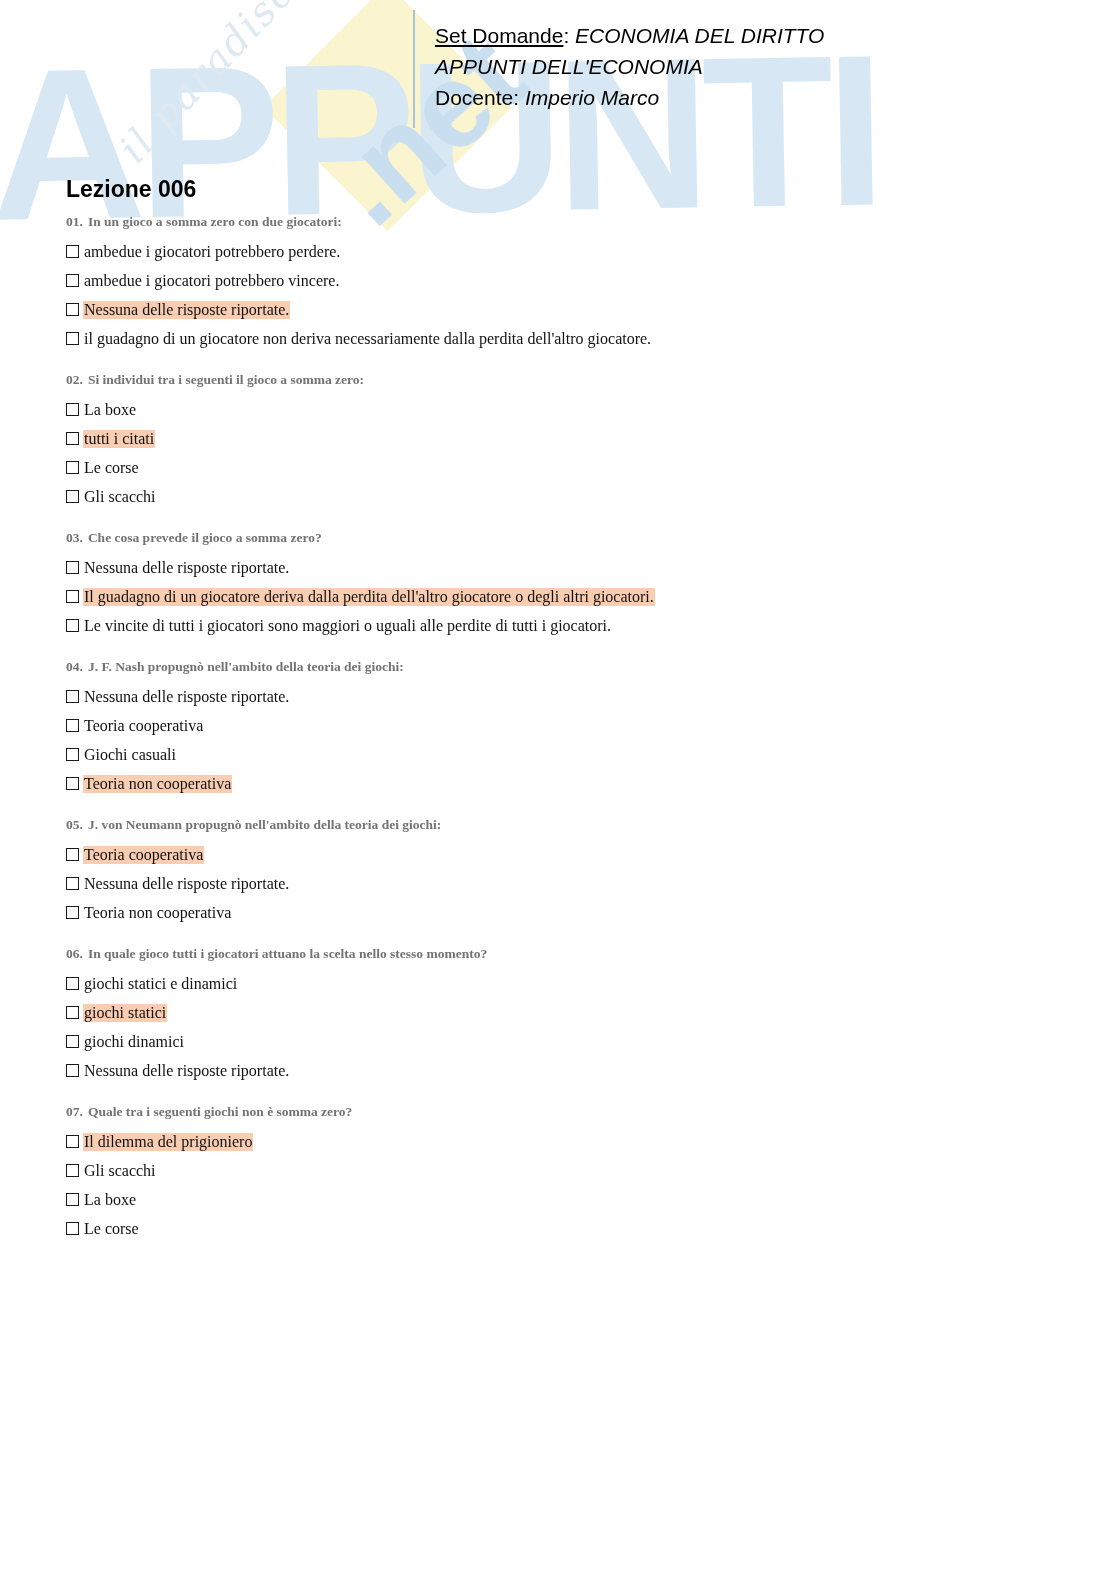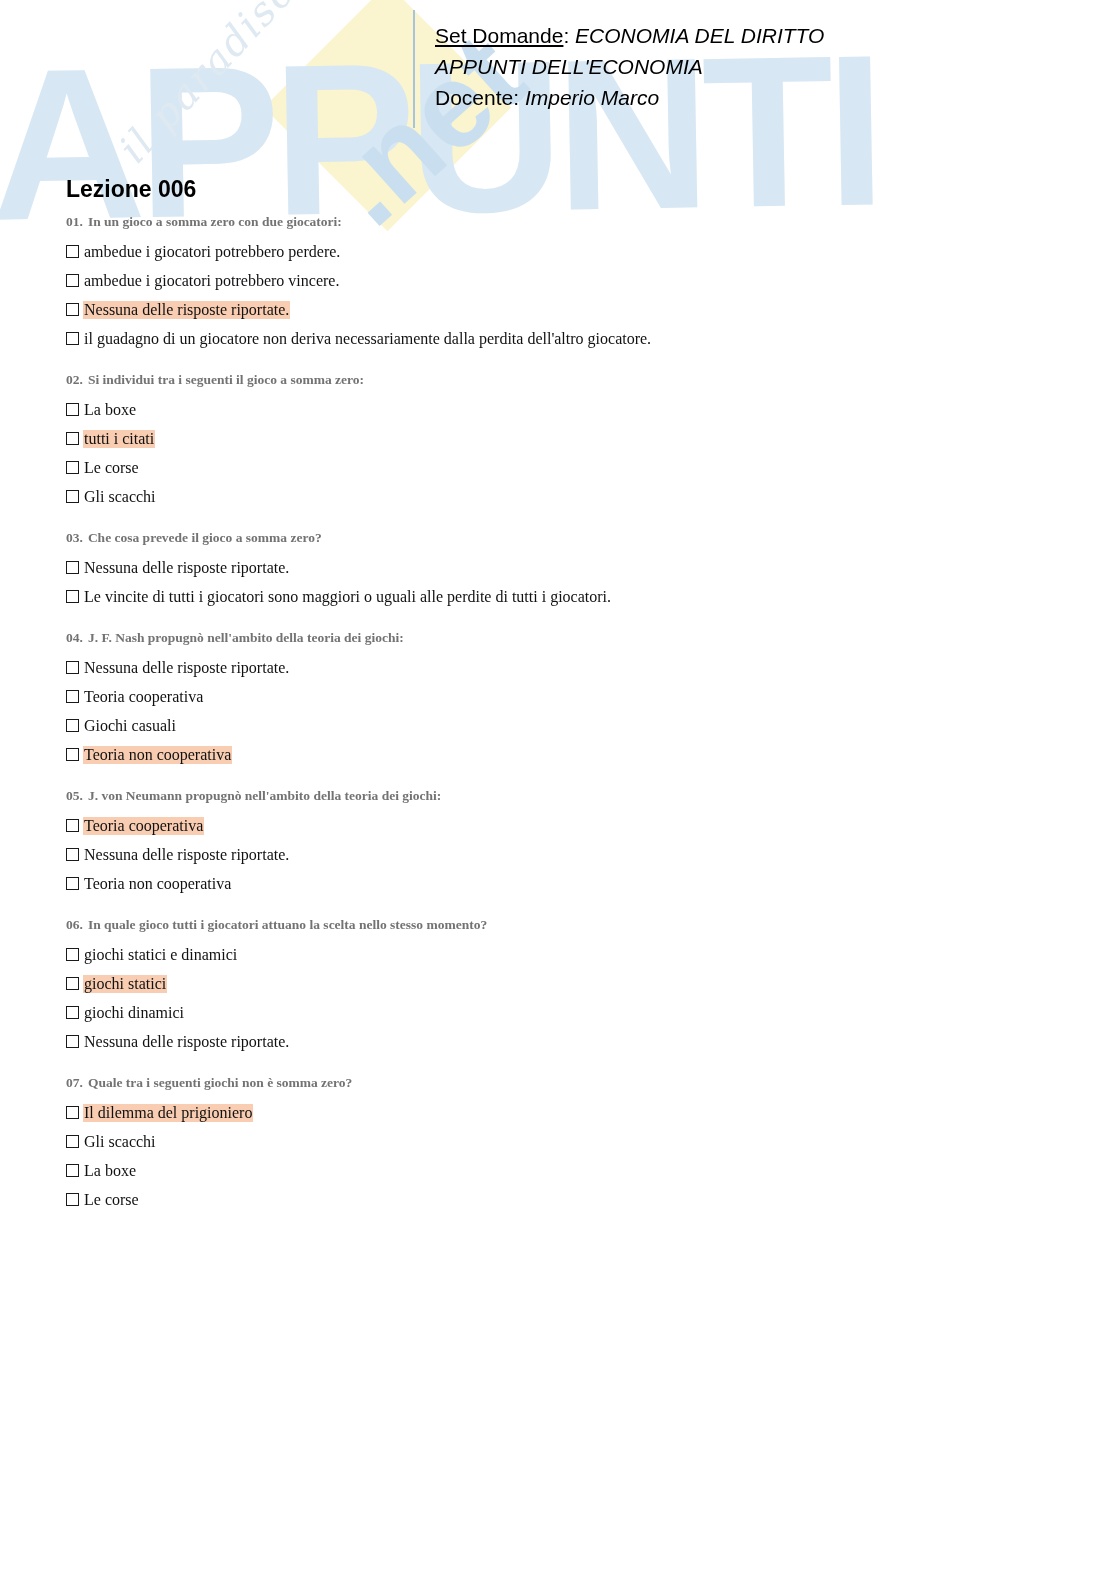--- a/index.html
+++ b/index.html
@@ -222,20 +222,24 @@
         </div>
       </div>
       <div class="question-block gap-lg">
         <div class="q-title"><span class="q-num">03.</span><span>Che cosa prevede il gioco a somma zero?</span></div>
         <div class="option-row">
           <span class="checkbox"></span>
           <span class="option-label">Nessuna delle risposte riportate.</span>
         </div>
         <div class="option-row">
           <span class="checkbox"></span>
+          <span class="option-label hl">Il guadagno di un giocatore deriva dalla perdita dell'altro giocatore o degli altri giocatori.</span>
+        </div>
+        <div class="option-row">
+          <span class="checkbox"></span>
           <span class="option-label">Le vincite di tutti i giocatori sono maggiori o uguali alle perdite di tutti i giocatori.</span>
         </div>
       </div>
       <div class="question-block gap-lg">
         <div class="q-title"><span class="q-num">04.</span><span>J. F. Nash propugnò nell'ambito della teoria dei giochi:</span></div>
         <div class="option-row">
           <span class="checkbox"></span>
           <span class="option-label">Nessuna delle risposte riportate.</span>
         </div>
         <div class="option-row">

